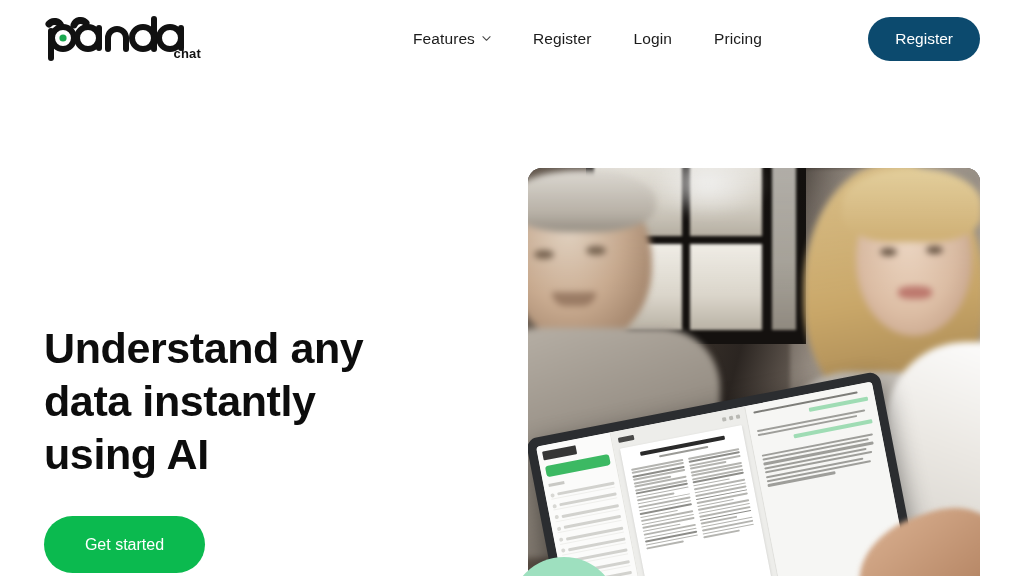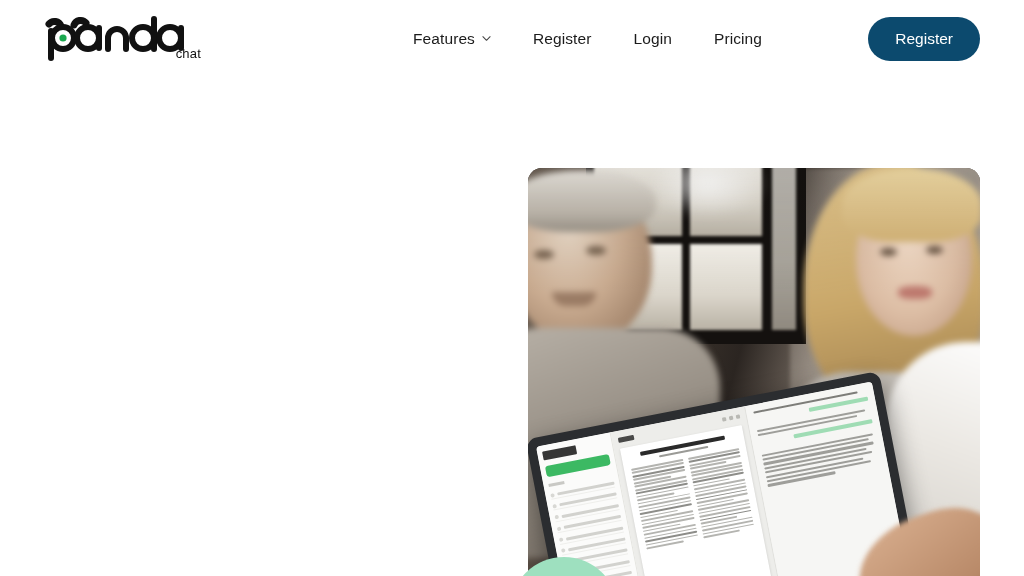--- a/index.html
+++ b/index.html
@@ -432,21 +432,21 @@
         <path d="M55 14 v20" stroke="#111111" stroke-width="6" stroke-linecap="round"></path>
 
         <path d="M64 35 v-11 a9 9 0 0 1 18 0 v11" fill="none" stroke="#111111" stroke-width="6" stroke-linecap="round"></path>
 
         <circle cx="99" cy="24" r="11" fill="none" stroke="#111111" stroke-width="6"></circle>
         <path d="M110 5 v30" stroke="#111111" stroke-width="6" stroke-linecap="round"></path>
 
         <circle cx="126" cy="24" r="11" fill="none" stroke="#111111" stroke-width="6"></circle>
         <path d="M137 14 v20" stroke="#111111" stroke-width="6" stroke-linecap="round"></path>
       </svg>
-      <div style="position:absolute; right:-7px; top:32px; font-size:13px; font-weight:normal; color:#111111; letter-spacing:0.2px;">chat</div>
+      <div style="position:absolute; right:-7px; top:32px; font-size:13px; font-weight:bold; color:#111111; letter-spacing:0.2px;">chat</div>
     </div>
 
     <nav class="nav">
 
       <div class="nav-item">
         <span>Features</span>
         <span class="chev">
           <svg width="9" height="9" viewBox="0 0 10 10">
             <path d="M1 3 L5 7 L9 3" fill="none" stroke="#444" stroke-width="1.2" stroke-linecap="round" stroke-linejoin="round"></path>
           </svg>
@@ -467,20 +467,22 @@
 
     </nav>
 
     <div class="nav-actions">
       <button class="btn-register">Register</button>
     </div>
 
   </header>
 
   <section class="hero-copy">
+    <h1 class="headline">Understand any data instantly using AI</h1>
+    <button class="btn-getstarted">Get started</button>
   </section>
 
   <div class="hero-media">
     <div class="photo">
 
       <div class="bg-wall"></div>
       <div class="wall-right"></div>
 
       <div class="window-frame"></div>
       <div class="pane p1"></div>

